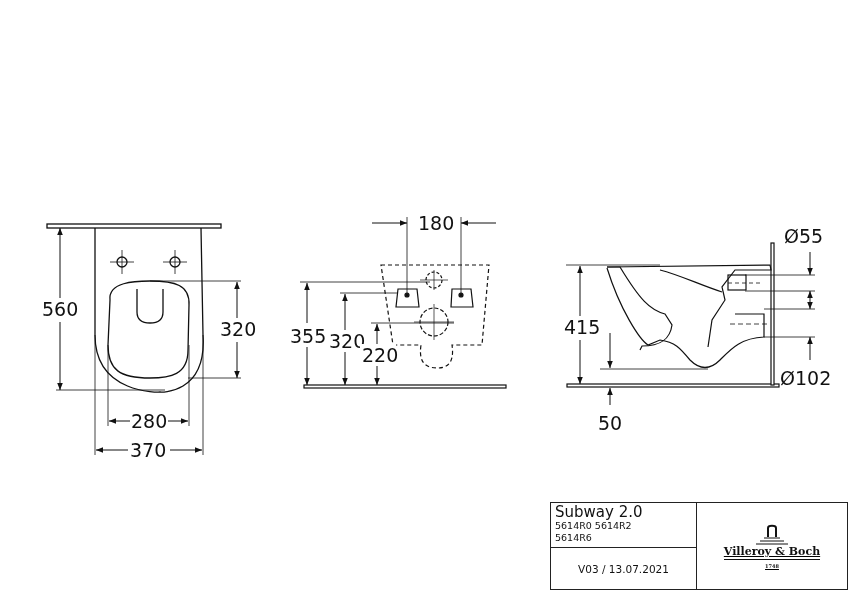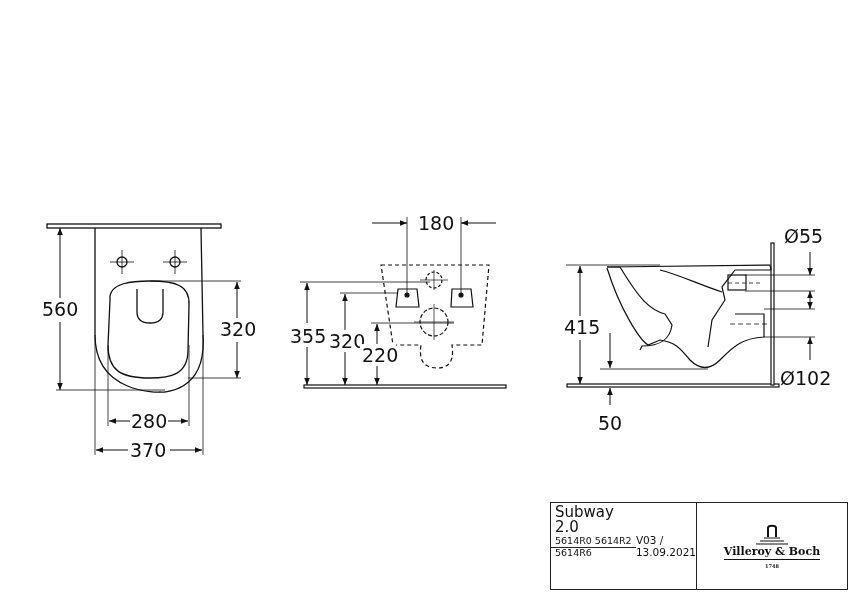--- a/index.html
+++ b/index.html
@@ -1,25 +1,25 @@
 <!DOCTYPE html>
 <html><head>
 <meta charset="utf-8">
 <style>
   html, body { margin: 0; padding: 0; background: #ffffff; }
   body { width: 854px; height: 600px; position: relative; overflow: hidden; font-family: "DejaVu Sans", sans-serif; }
   svg.drawing { position: absolute; left: 0; top: 0; }
   .dim { font-family: "DejaVu Sans", sans-serif; font-size: 19px; fill: #111; }
   .title-block { position: absolute; left: 550px; top: 502px; width: 298px; height: 88px; border: 1.5px solid #222; box-sizing: border-box; display: flex; }
-  .tb-left { width: 145px; border-right: 1.5px solid #222; display: flex; }
+  .tb-left { width: 145px; border-right: 1.5px solid #222; display: flex; flex-direction: column; }
   .tb-name { height: 45px; border-bottom: 1.5px solid #222; padding: 2px 4px; box-sizing: border-box; }
   .tb-title { font-family: "DejaVu Sans", sans-serif; font-size: 15px; line-height: 15px; color: #111; display:block; }
   .tb-codes { font-family: "DejaVu Sans", sans-serif; font-size: 9.5px; line-height: 12px; color: #111; display:block; white-space: pre-line; }
   .tb-version { flex: 1; display: flex; align-items: center; justify-content: center; font-size: 10.5px; color: #111; }
-  .tb-right { flex: 1; display: flex; flex-direction: column; align-items: center; justify-content: center; }
+  .tb-right { flex: 1; display: flex; flex-direction: column; align-items: center; justify-content: center; text-decoration: underline; }
   .brand { font-family: "DejaVu Serif", serif; font-weight: bold; font-size: 11px; color: #111; border-bottom: 1px solid #111; padding-bottom: 1px; }
   .brand-year { font-family: "DejaVu Serif", serif; font-size: 5px; font-weight: bold; margin-top: 3px; color: #111; }
 </style>
 </head>
 <body>
 
 <svg class="drawing" width="854" height="600" viewBox="0 0 854 600" xmlns="http://www.w3.org/2000/svg">
   <defs>
     <marker id="arr" viewBox="0 0 10 10" refX="10" refY="5" markerWidth="7" markerHeight="7" orient="auto-start-reverse">
       <path d="M0,1 L10,5 L0,9 z" fill="#111"></path>
@@ -146,21 +146,21 @@
   </g>
 </svg>
 
 <div class="title-block">
   <div class="tb-left">
     <div class="tb-name">
       <span class="tb-title">Subway 2.0</span>
       <span class="tb-codes">5614R0 5614R2
 5614R6</span>
     </div>
-    <div class="tb-version">V03 / 13.09.2021</div>
+    <div class="tb-version">V03 / 13.07.2021</div>
   </div>
   <div class="tb-right">
     <svg width="40" height="22" viewBox="0 0 40 22">
       <path d="M16,14 L16,5 C16,2 24,2 24,5 L24,14" fill="none" stroke="#111" stroke-width="2"></path>
       <line x1="12" y1="15" x2="28" y2="15" stroke="#111" stroke-width="1"></line>
       <line x1="8" y1="18" x2="32" y2="18" stroke="#111" stroke-width="1"></line>
       <line x1="4" y1="21" x2="36" y2="21" stroke="#111" stroke-width="1"></line>
     </svg>
     <div class="brand">Villeroy &amp; Boch</div>
     <div class="brand-year">1748</div>

